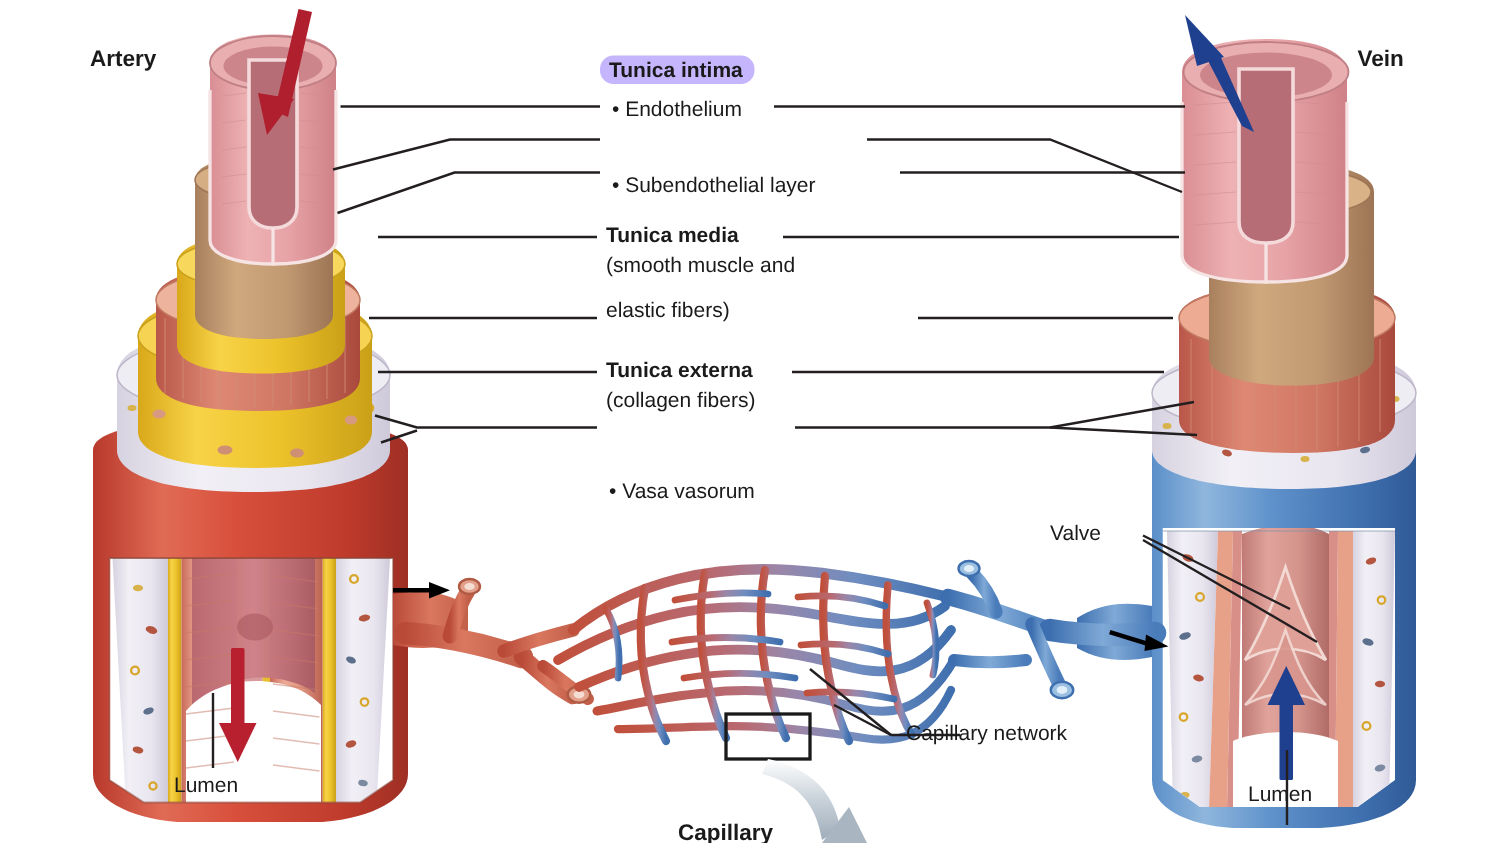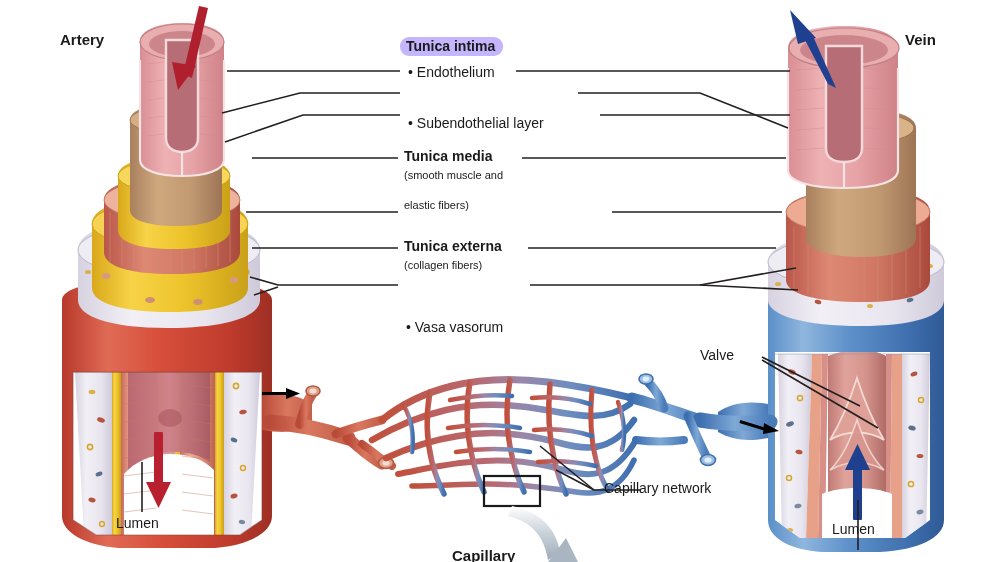--- a/index.html
+++ b/index.html
@@ -6,21 +6,21 @@
   body{width:992px;height:562px;position:relative;overflow:hidden;
        font-family:"Liberation Sans","DejaVu Sans",sans-serif;color:#1a1a1a;}
   #stage{position:absolute;inset:0;width:992px;height:396px;}
   svg#art{position:absolute;left:0;top:0;width:992px;height:562px;}
 
   .lbl{position:absolute;white-space:nowrap;line-height:1.12;}
   .lbl.bold{font-weight:bold;}
   .t14{font-size:14px;}
   .t15{font-size:15px;}
   .hl{background:#c4b5fd;border-radius:9px;padding:1px 8px 2px 6px;}
-  .sub{font-size:11px;}
+  .sub{font-size:14px;}
 </style>
 </head>
 <body>
 
 <div id="stage">
 
 <svg id="art" viewBox="0 0 992 562">
   <defs>
 
     <linearGradient id="gArtTrunk" x1="0" y1="0" x2="1" y2="0">

